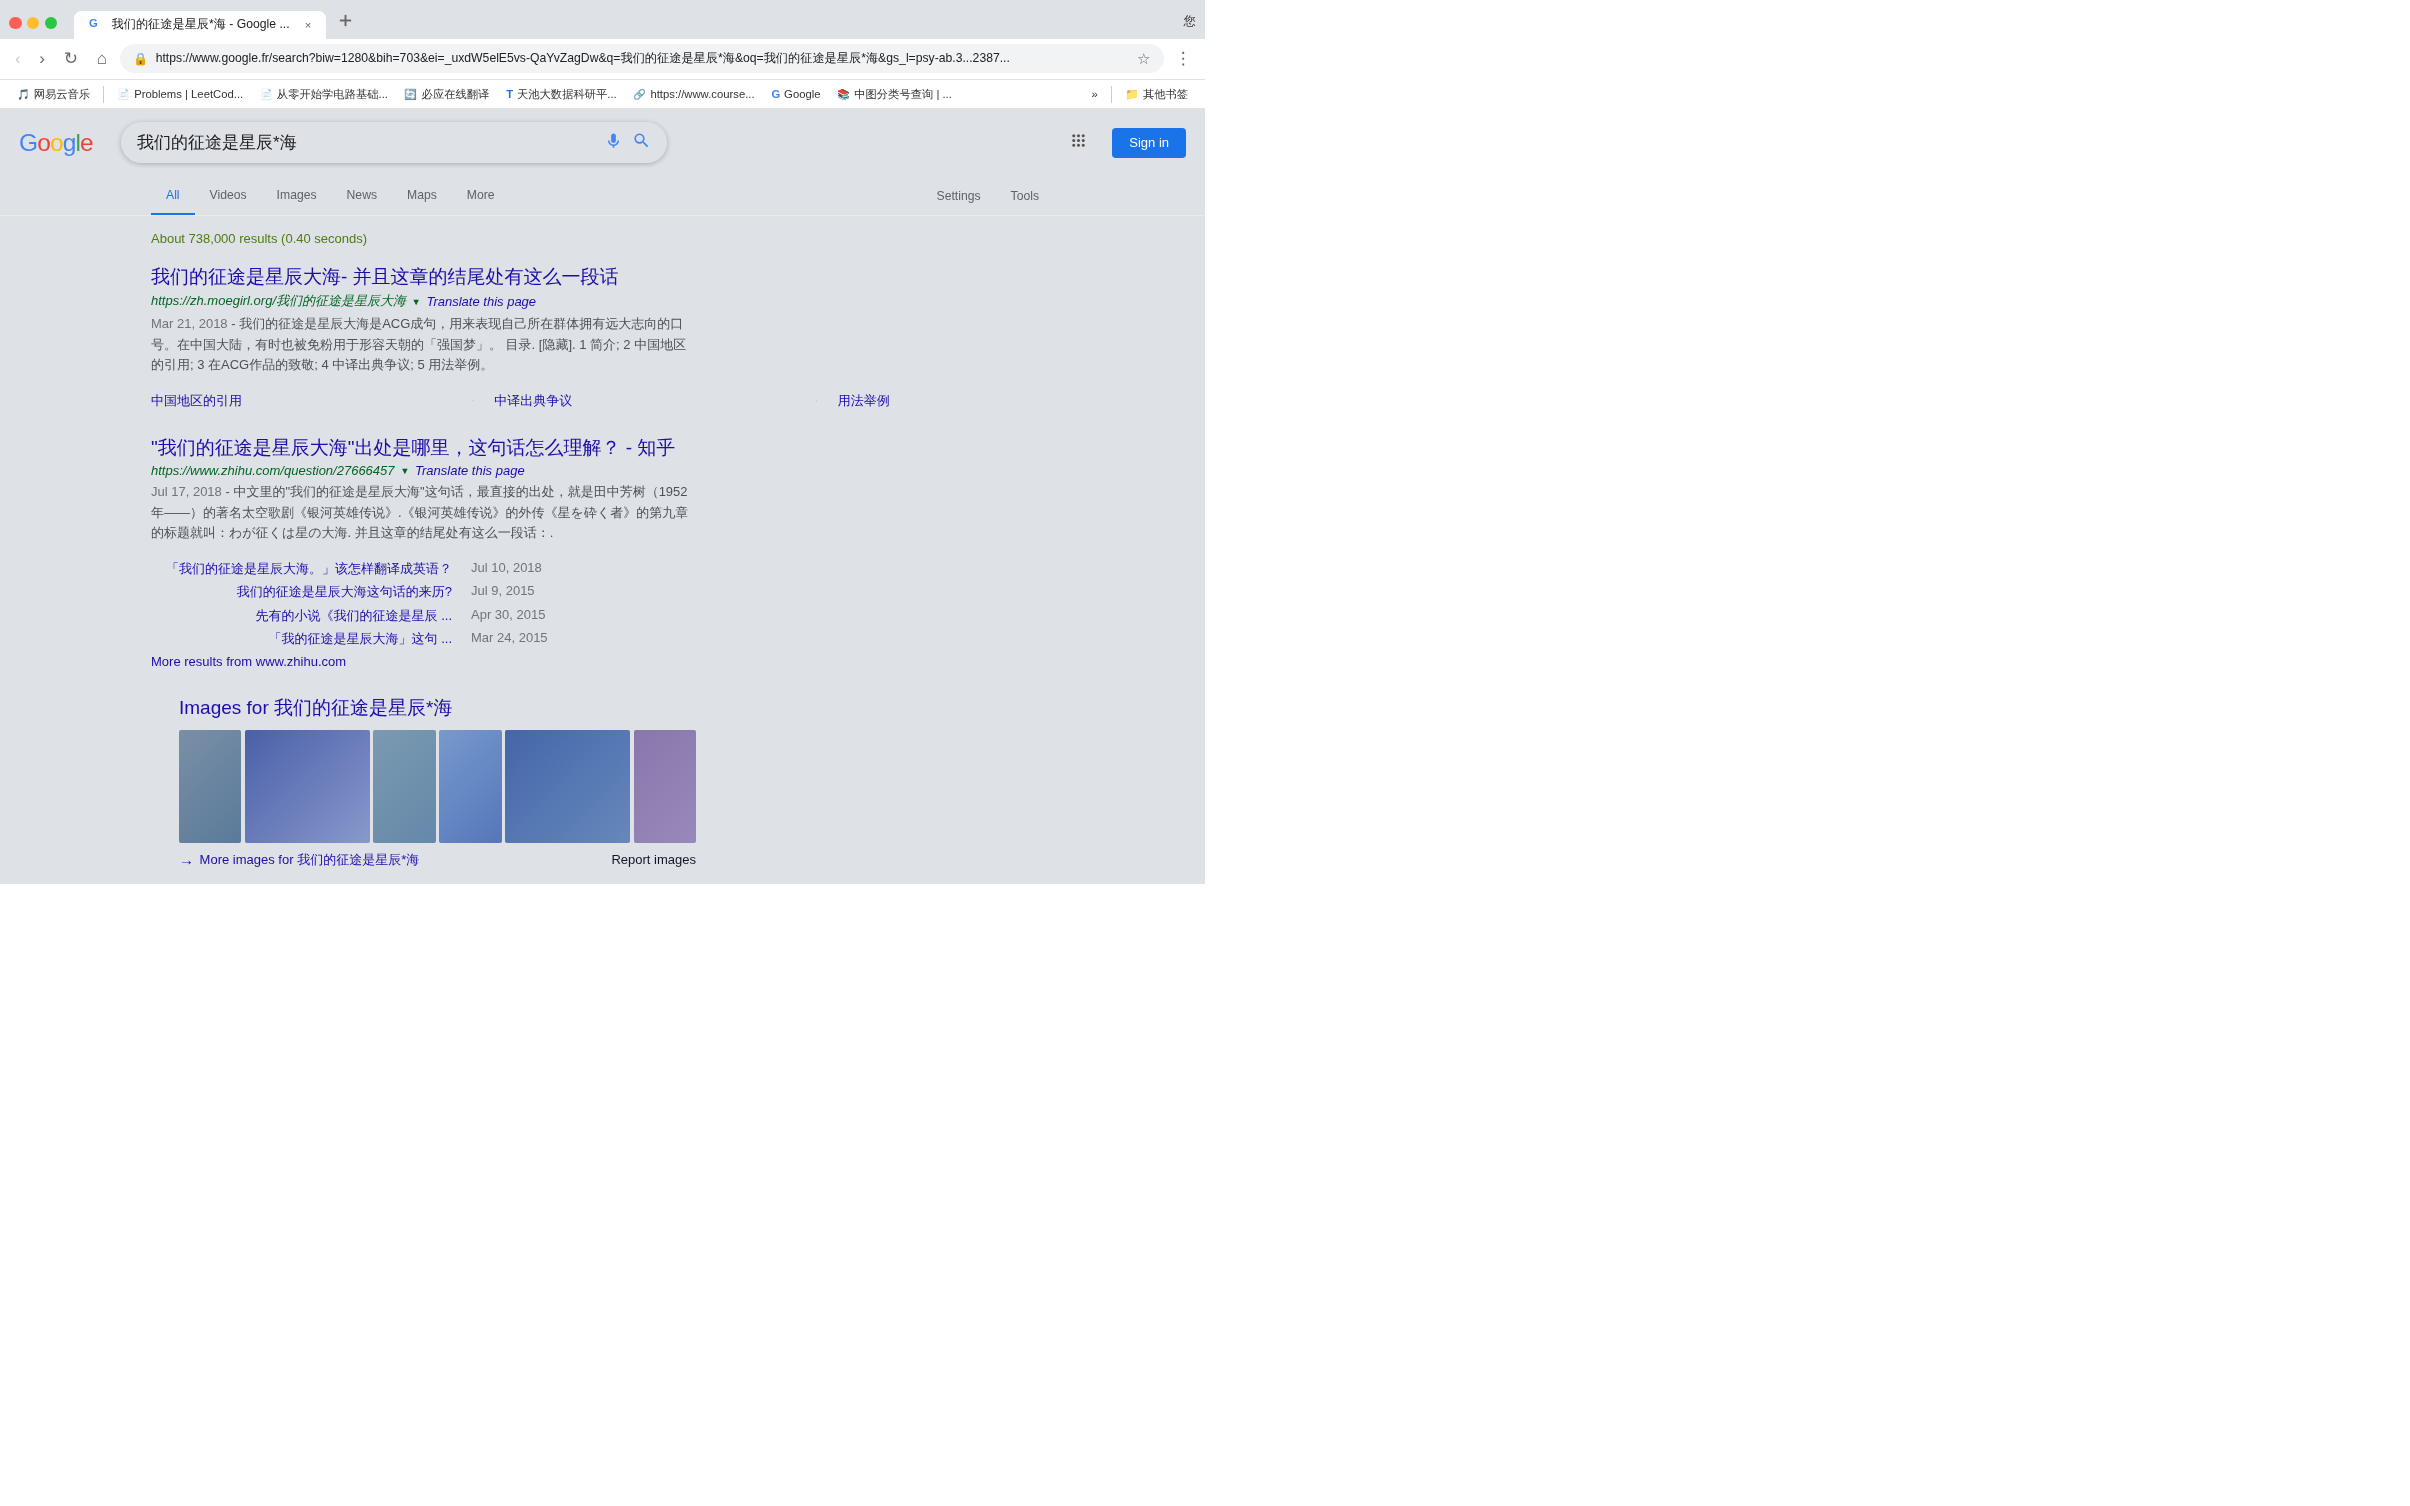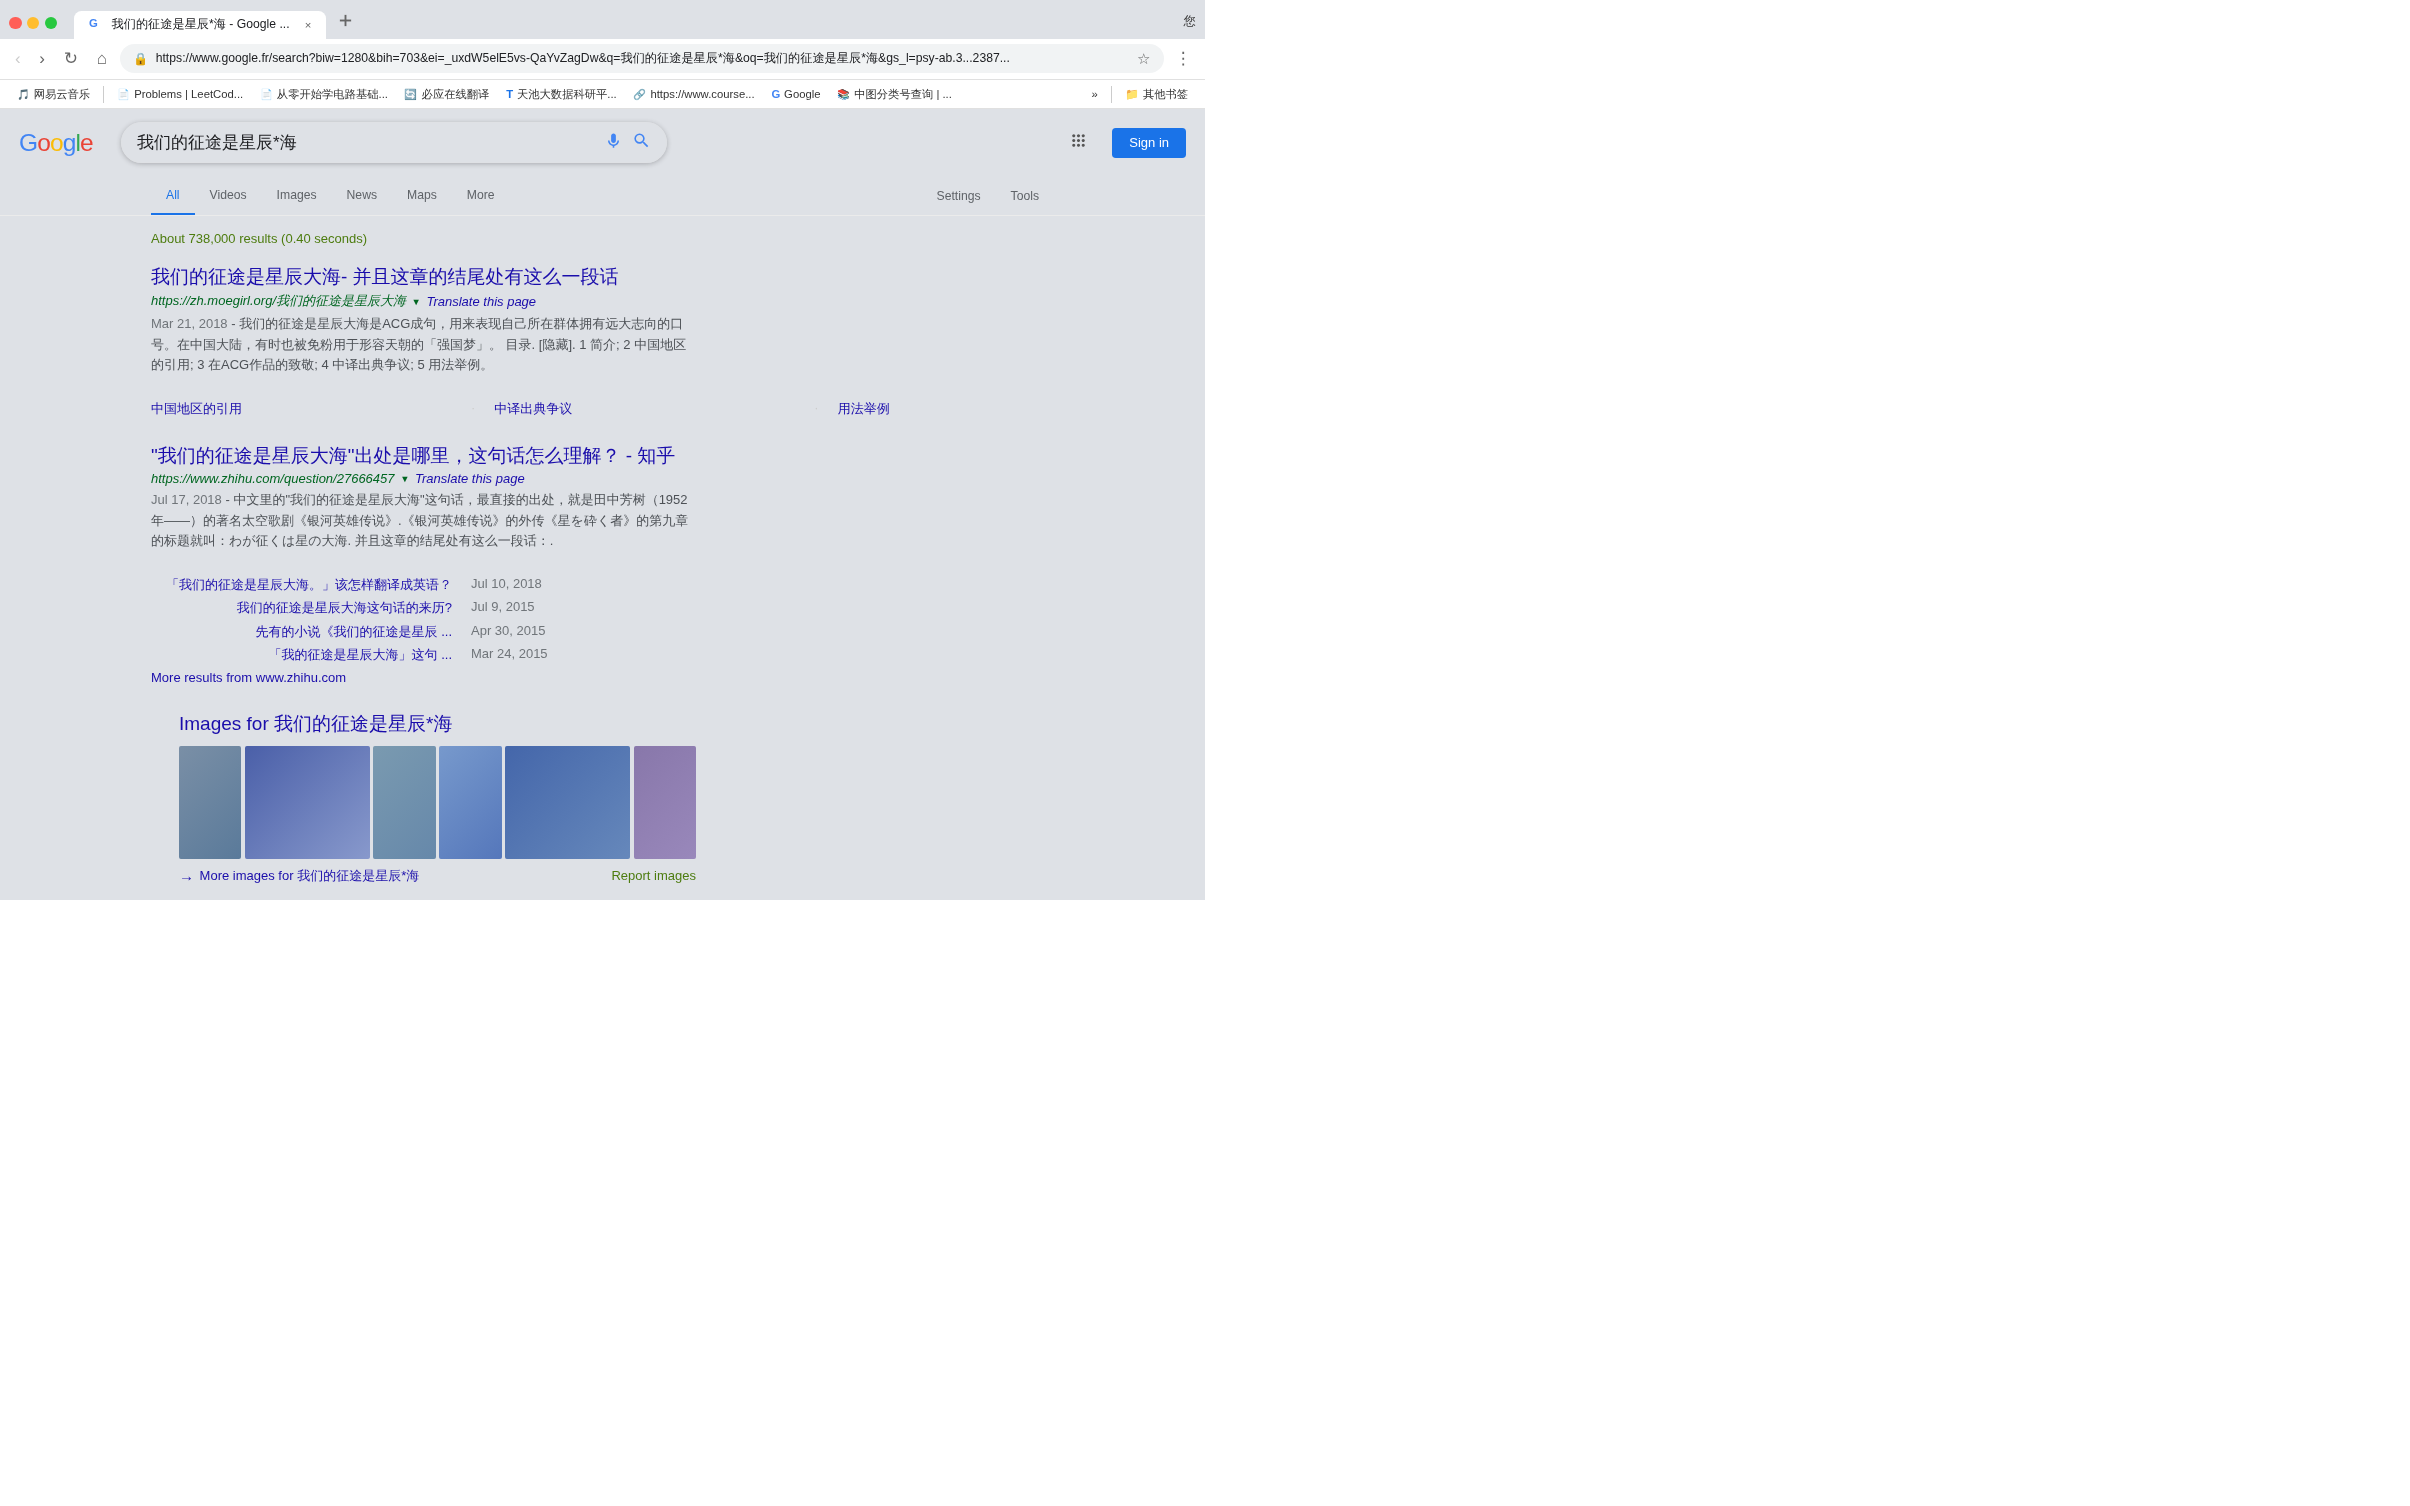--- a/index.html
+++ b/index.html
@@ -69,21 +69,21 @@
 
     
     .result-item { margin-bottom: 26px; max-width: 565px; }
     .result-title { font-size: 19px; color: #1a0dab; cursor: pointer; text-decoration: none; display: block; margin-bottom: 2.8px; line-height: 1.3; }
     .result-url-row { display: flex; align-items: center; gap: 5.6px; margin-bottom: 3.8px; font-style: italic; }
     .result-url { font-size: 13px; color: #006621; }
     .result-translate { font-size: 13px; color: #1a0dab; cursor: pointer; }
     .result-desc { font-size: 13px; color: #4d5156; line-height: 1.58; }
 
     
-    .sub-links { margin-top: 24px; }
+    .sub-links { margin-top: 16px; }
     .sub-link-row { display: flex; align-items: flex-start; margin-bottom: 5.6px; gap: 19px; text-align: right; }
     .sub-link { font-size: 13px; color: #1a0dab; cursor: pointer; flex: 0 0 301px; }
     .sub-link-date { font-size: 13px; color: #70757a; }
     .more-results-link { font-size: 13px; color: #1a0dab; cursor: pointer; margin-top: 5.6px; }
 
     
     .images-section { margin-top: 9.4px; max-width: 659px; margin-left: 28px; }
     .images-header { font-size: 19px; color: #1a0dab; cursor: pointer; margin-bottom: 9.4px; }
     .images-grid { display: flex; gap: 3.8px; }
     .img-placeholder { height: 113px; background: #b0b8c8; border-radius: 1.9px; flex: 1; overflow: hidden; }
@@ -91,21 +91,21 @@
     .img-placeholder:nth-child(1) { background: #8899aa; }
     .img-placeholder:nth-child(2) { background: #6677bb; }
     .img-placeholder:nth-child(3) { background: #99aabb; }
     .img-placeholder:nth-child(4) { background: #7788cc; }
     .img-placeholder:nth-child(5) { background: #5566aa; }
     .img-placeholder:nth-child(6) { background: #9988bb; }
 
     
     .more-images-row { display: flex; justify-content: space-between; align-items: center; margin-top: 7.5px; }
     .more-images-link { display: flex; align-items: center; gap: 5.6px; font-size: 13px; color: #1a0dab; cursor: pointer; }
-    .report-images { font-size: 13px; color: #4d7c0f; cursor: pointer; }
+    .report-images { font-size: 13px; color: #0f172a; cursor: pointer; }
 
     .arrow-icon { font-size: 15px; }
 
     
     .dropdown-arrow { font-size: 9.4px; color: #006621; cursor: pointer; }
   </style>
 </head>
 <body>
 
 <div class="browser-frame">

